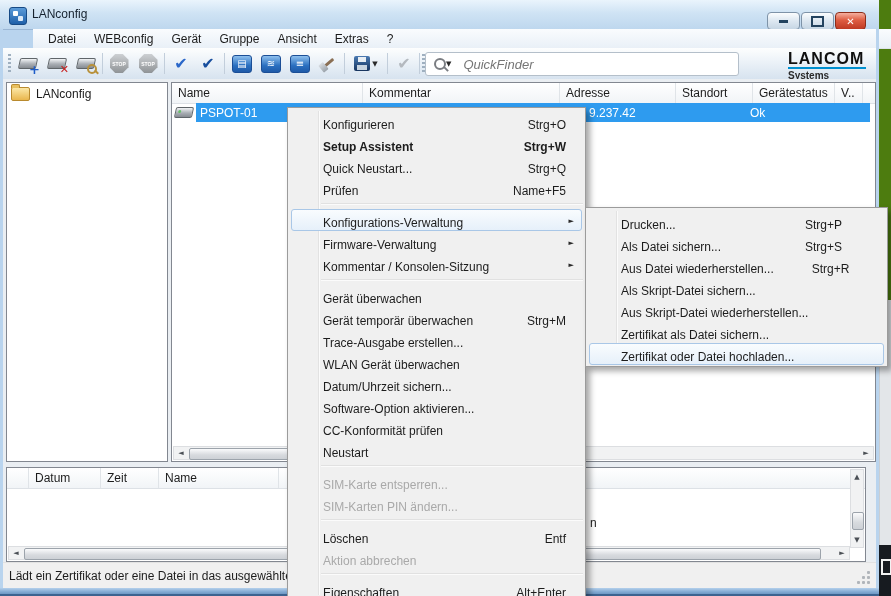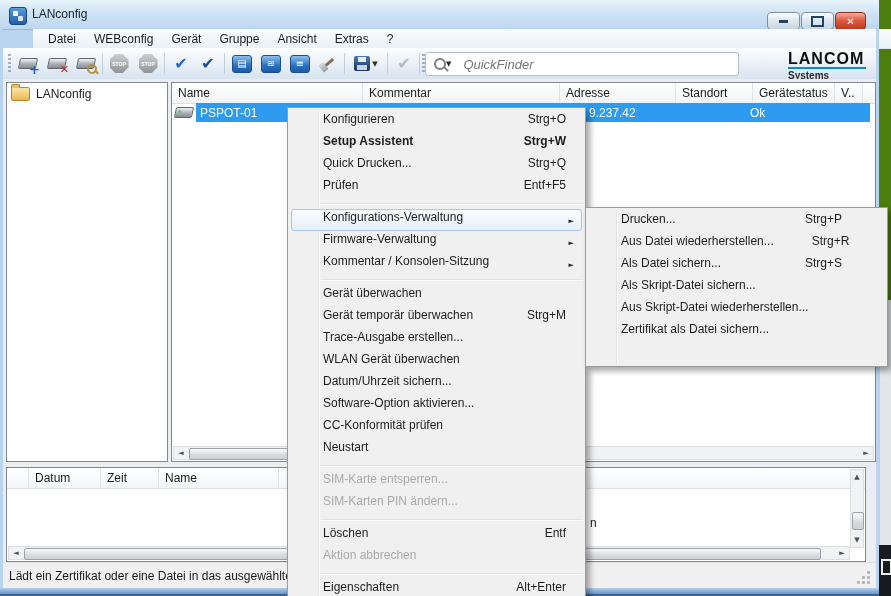--- a/index.html
+++ b/index.html
@@ -125,21 +125,21 @@
   .frame-r{position:absolute;left:876px;top:29px;width:3px;height:559px;background:#b9d4ee;}
   .frame-b{position:absolute;left:0;top:588px;width:879px;height:8px;
     background:linear-gradient(#b4d0ec,#85acd4 60%,#6d97c4);border-bottom:2px solid #3c6390;box-sizing:border-box;}
 
   
   .menu{position:absolute;background:#f0f0f0;border:1px solid #9b9b9b;box-shadow:4px 4px 6px rgba(0,0,0,.35);
     padding:3px 0;box-sizing:border-box;}
   .menu::before{content:"";position:absolute;top:3px;bottom:3px;left:30px;width:1px;background:#e2e2e2;box-shadow:1px 0 0 #fbfbfb;}
   .ctx{left:287px;top:107px;width:299px;height:492px;z-index:50;}
   .sub{left:585px;top:207px;width:303px;height:160px;z-index:60;}
-  .mi{position:relative;height:22px;margin:0 3px;padding:0 15px 0 31px;display:flex;align-items:flex-start;
+  .mi{position:relative;height:22px;margin:0 3px;padding:0 15px 0 31px;display:flex;align-items:flex-end;
     border:1px solid transparent;border-radius:3px;box-sizing:border-box;gap:20px;}
   .mi .lbl{white-space:nowrap;}
   .mi .sc{margin-left:auto;padding-left:18px;white-space:nowrap;}
   .mi.b{font-weight:bold;}
   .mi.dis{color:#a9a9a9;}
   .mi.hl{border-color:#a9c7e7;background:linear-gradient(#f9fcfe,#e6f0fa);}
   .mi.haschild::after{content:"►";position:absolute;right:7px;top:7px;font-size:7px;color:#2a2a2a;
     font-family:"DejaVu Sans",sans-serif;}
   .msep{height:1px;background:#e1e1e1;border-bottom:1px solid #fbfbfb;margin:4px 2px 4px 33px;}
 </style>
@@ -318,26 +318,26 @@
   <div class="menu ctx">
     <div class="mi">
         <span class="lbl">Konfigurieren</span>
         <span class="sc">Strg+O</span>
       </div>
     <div class="mi b">
         <span class="lbl">Setup Assistent</span>
         <span class="sc">Strg+W</span>
       </div>
     <div class="mi">
-        <span class="lbl">Quick Drucken...</span>
+        <span class="lbl">Quick Neustart...</span>
         <span class="sc">Strg+Q</span>
       </div>
     <div class="mi">
         <span class="lbl">Prüfen</span>
-        <span class="sc">Entf+F5</span>
+        <span class="sc">Name+F5</span>
       </div>
     <div class="msep"></div>
     <div class="mi hl haschild">
         <span class="lbl">Konfigurations-Verwaltung</span>
       </div>
     <div class="mi haschild">
         <span class="lbl">Firmware-Verwaltung</span>
       </div>
     <div class="mi haschild">
         <span class="lbl">Kommentar / Konsolen-Sitzung</span>
@@ -389,31 +389,34 @@
         <span class="sc">Alt+Enter</span>
       </div>
   </div>
 
   <div class="menu sub">
     <div class="mi">
         <span class="lbl">Drucken...</span>
         <span class="sc" style="padding-right:26px">Strg+P</span>
       </div>
     <div class="mi">
+        <span class="lbl">Als Datei sichern...</span>
+        <span class="sc" style="padding-right:26px">Strg+S</span>
+      </div>
+    <div class="mi">
         <span class="lbl">Aus Datei wiederherstellen...</span>
         <span class="sc" style="padding-right:26px">Strg+R</span>
       </div>
     <div class="mi">
-        <span class="lbl">Als Datei sichern...</span>
-        <span class="sc" style="padding-right:26px">Strg+S</span>
-      </div>
-    <div class="mi">
         <span class="lbl">Als Skript-Datei sichern...</span>
       </div>
     <div class="mi">
         <span class="lbl">Aus Skript-Datei wiederherstellen...</span>
       </div>
     <div class="mi">
         <span class="lbl">Zertifikat als Datei sichern...</span>
       </div>
+    <div class="mi hl">
+        <span class="lbl">Zertifikat oder Datei hochladen...</span>
+      </div>
   </div>
 
 </div>
 
 </body></html>

